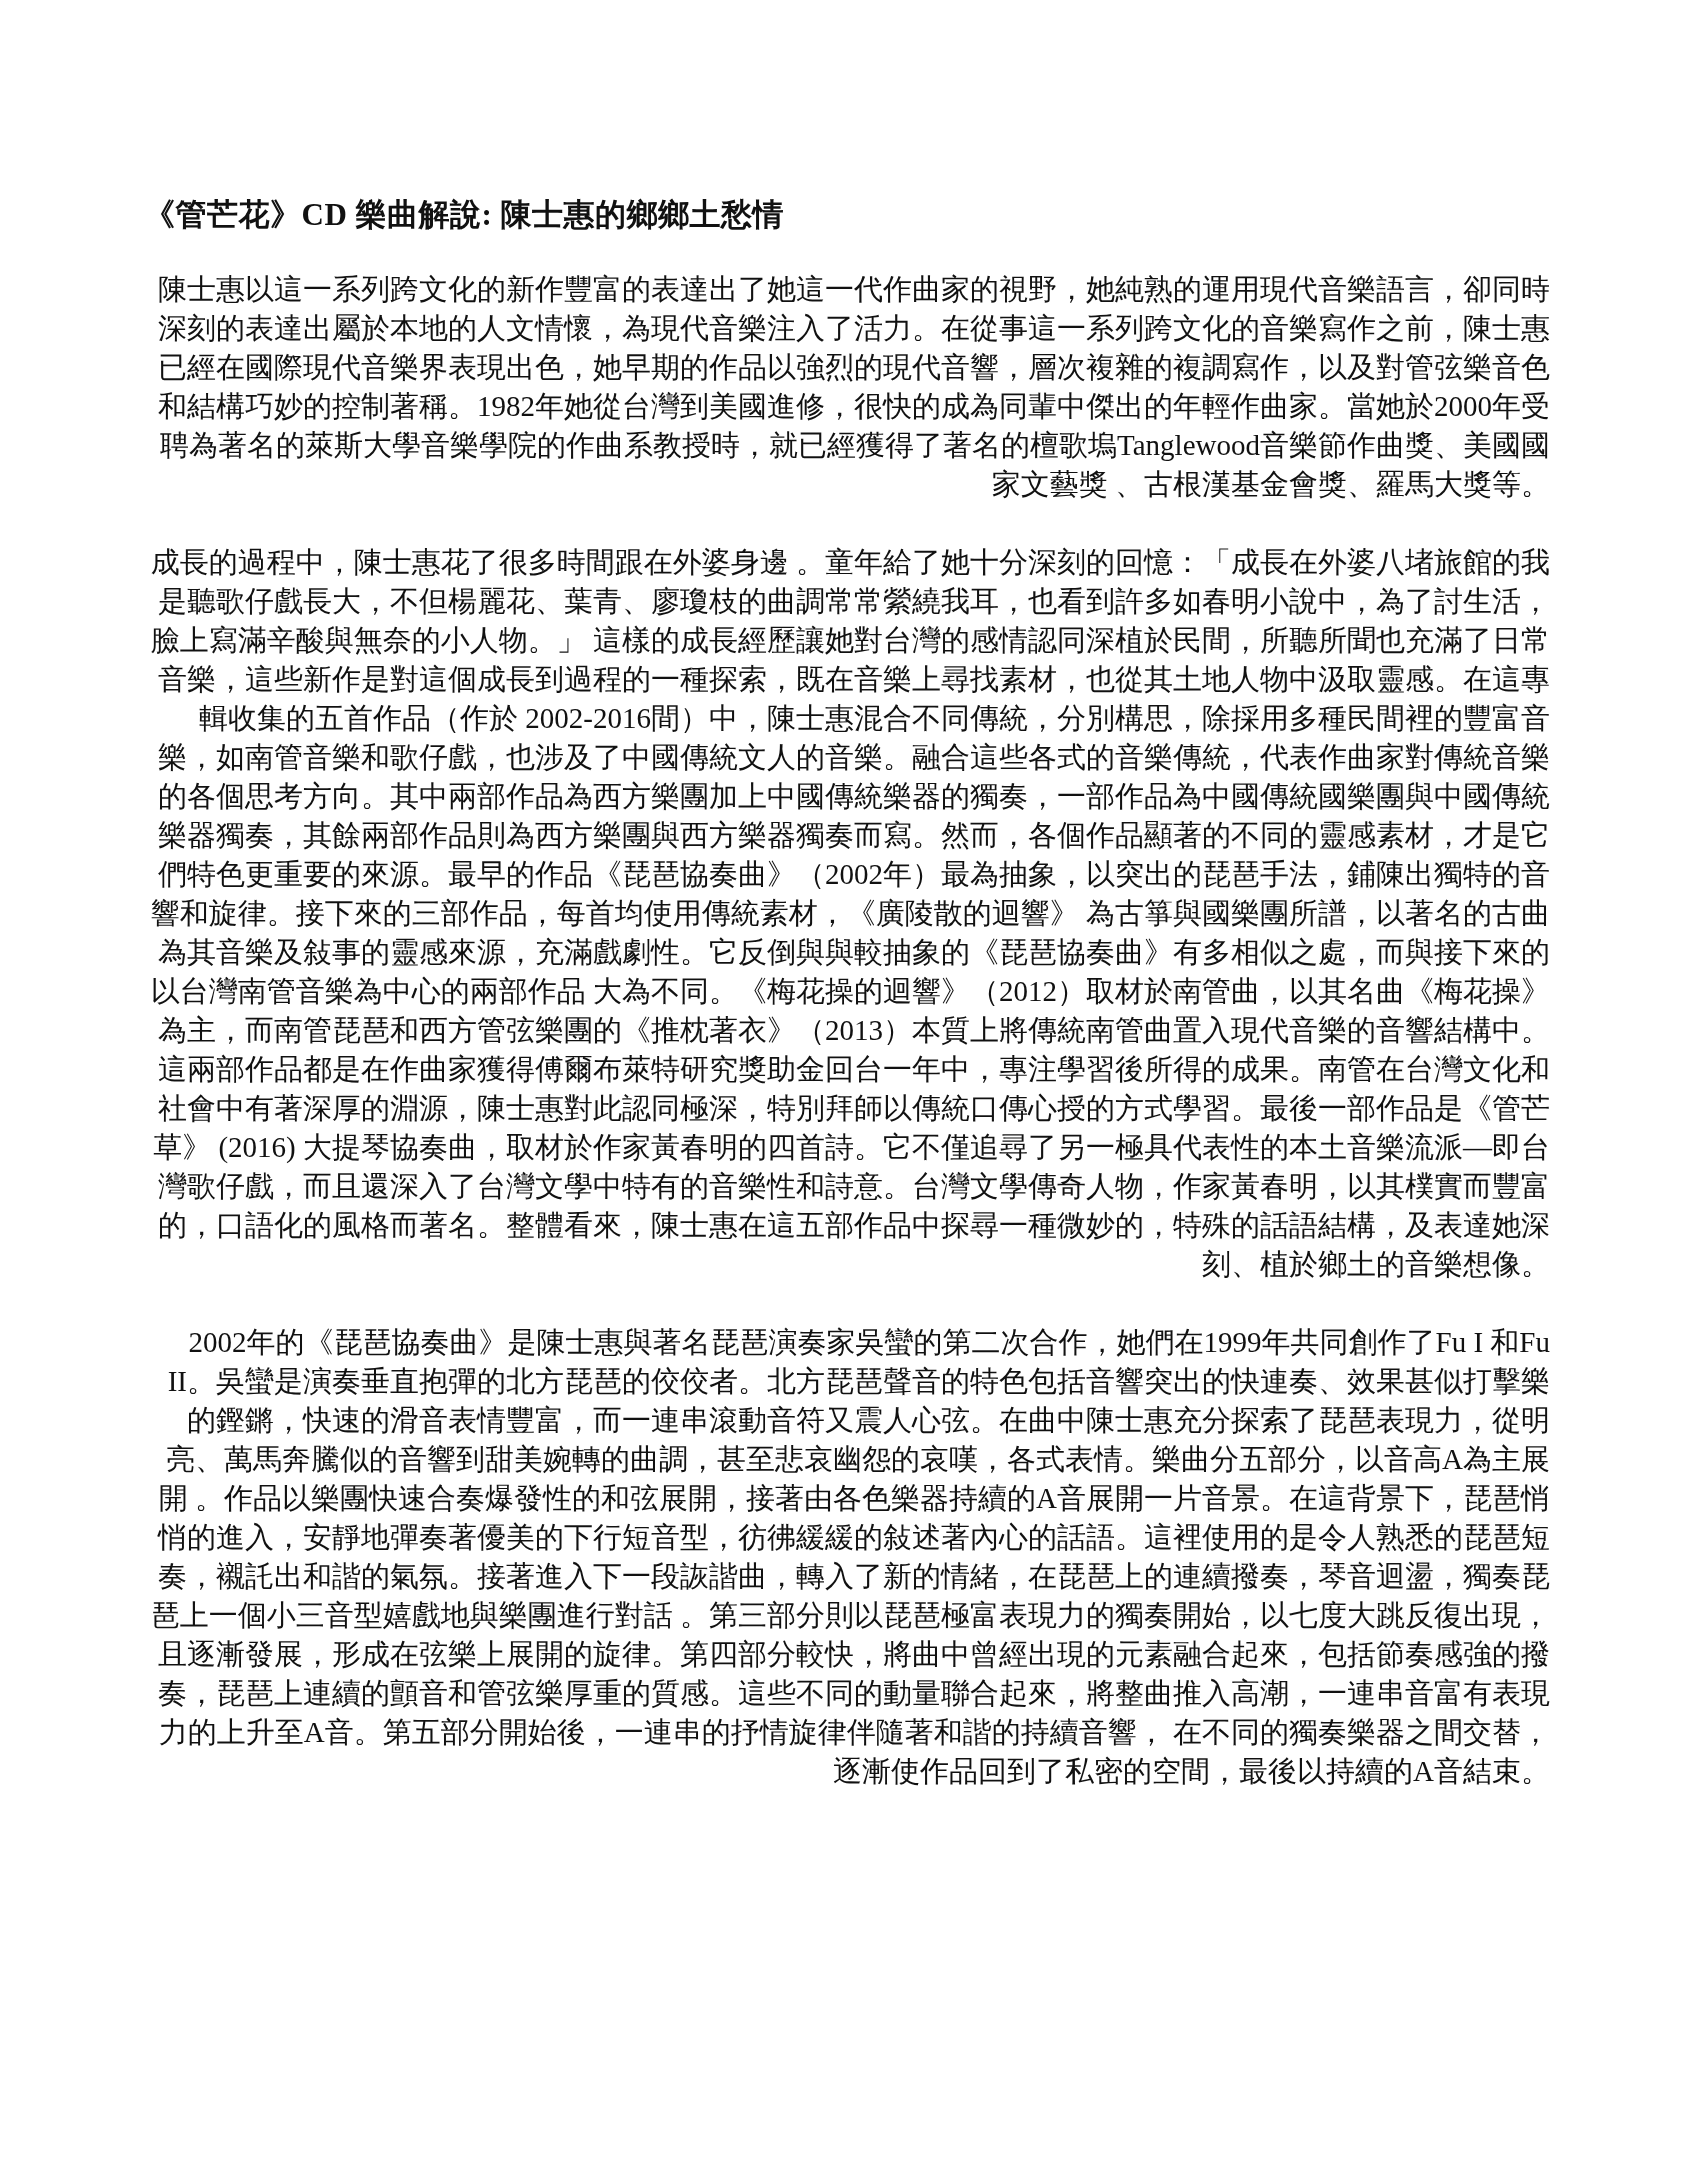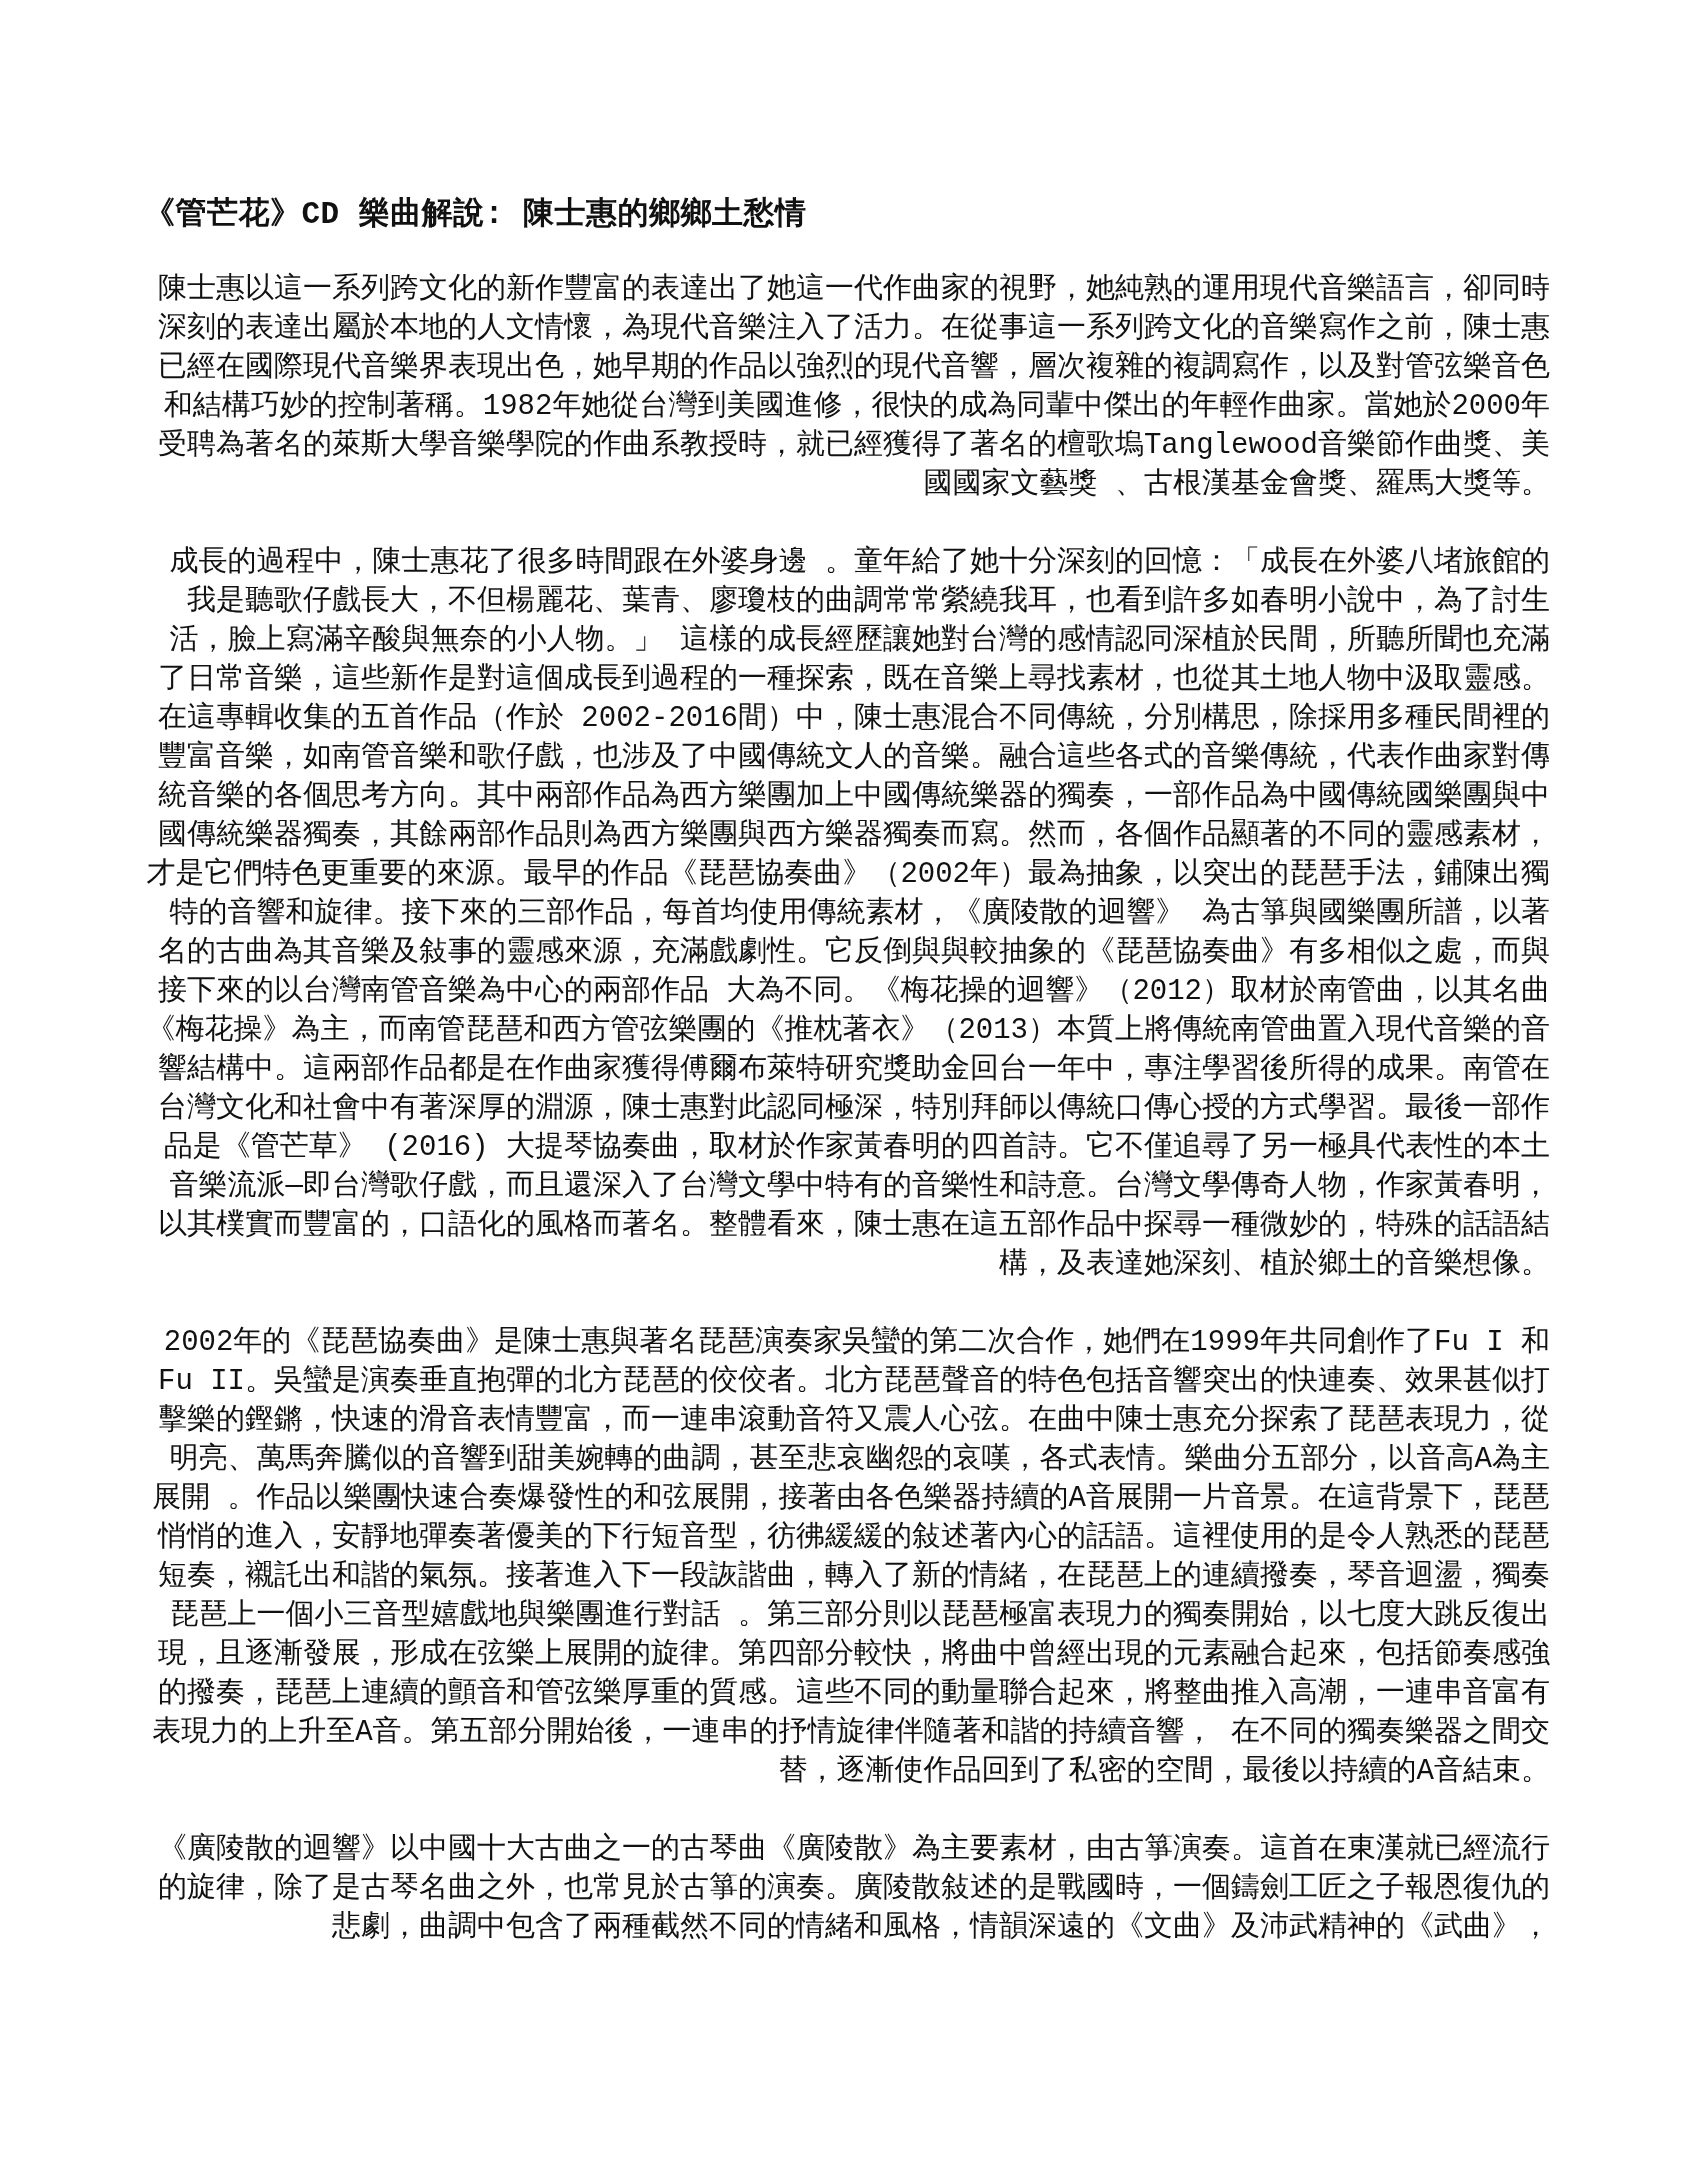--- a/index.html
+++ b/index.html
@@ -6,21 +6,21 @@
     margin: 0;
     padding: 0;
     background: #ffffff;
   }
   .page {
     position: relative;
     width: 1683px;
     height: 2178px;
     background: #ffffff;
     overflow: hidden;
-    font-family: Liberation Mono, monospace;
+    font-family: Liberation Serif, serif;
     color: #111111;
   }
   .content {
     position: absolute;
     left: 144px;
     top: 196px;
     width: 1406px;
   }
   .doc-title {
     font-size: 31px;
@@ -41,17 +41,16 @@
 </head>
 <body>
 
 <div class="page">
   <div class="content">
     <h1 class="doc-title">《管芒花》CD 樂曲解說: 陳士惠的鄉鄉土愁情</h1>
     <div class="doc-body" id="doc-body">
         <p>陳士惠以這一系列跨文化的新作豐富的表達出了她這一代作曲家的視野，她純熟的運用現代音樂語言，卻同時深刻的表達出屬於本地的人文情懷，為現代音樂注入了活力。在從事這一系列跨文化的音樂寫作之前，陳士惠已經在國際現代音樂界表現出色，她早期的作品以強烈的現代音響，層次複雜的複調寫作，以及對管弦樂音色和結構巧妙的控制著稱。1982年她從台灣到美國進修，很快的成為同輩中傑出的年輕作曲家。當她於2000年受聘為著名的萊斯大學音樂學院的作曲系教授時，就已經獲得了著名的檀歌塢Tanglewood音樂節作曲獎、美國國家文藝獎 、古根漢基金會獎、羅馬大獎等。</p>
         <p>成長的過程中，陳士惠花了很多時間跟在外婆身邊 。童年給了她十分深刻的回憶：「成長在外婆八堵旅館的我是聽歌仔戲長大，不但楊麗花、葉青、廖瓊枝的曲調常常縈繞我耳，也看到許多如春明小說中，為了討生活，臉上寫滿辛酸與無奈的小人物。」 這樣的成長經歷讓她對台灣的感情認同深植於民間，所聽所聞也充滿了日常音樂，這些新作是對這個成長到過程的一種探索，既在音樂上尋找素材，也從其土地人物中汲取靈感。在這專輯收集的五首作品（作於 2002-2016間）中，陳士惠混合不同傳統，分別構思，除採用多種民間裡的豐富音樂，如南管音樂和歌仔戲，也涉及了中國傳統文人的音樂。融合這些各式的音樂傳統，代表作曲家對傳統音樂的各個思考方向。其中兩部作品為西方樂團加上中國傳統樂器的獨奏，一部作品為中國傳統國樂團與中國傳統樂器獨奏，其餘兩部作品則為西方樂團與西方樂器獨奏而寫。然而，各個作品顯著的不同的靈感素材，才是它們特色更重要的來源。最早的作品《琵琶協奏曲》（2002年）最為抽象，以突出的琵琶手法，鋪陳出獨特的音響和旋律。接下來的三部作品，每首均使用傳統素材，《廣陵散的迴響》 為古箏與國樂團所譜，以著名的古曲為其音樂及敍事的靈感來源，充滿戲劇性。它反倒與與較抽象的《琵琶協奏曲》有多相似之處，而與接下來的以台灣南管音樂為中心的兩部作品 大為不同。《梅花操的迴響》（2012）取材於南管曲，以其名曲《梅花操》為主，而南管琵琶和西方管弦樂團的《推枕著衣》（2013）本質上將傳統南管曲置入現代音樂的音響結構中。這兩部作品都是在作曲家獲得傅爾布萊特研究獎助金回台一年中，專注學習後所得的成果。南管在台灣文化和社會中有著深厚的淵源，陳士惠對此認同極深，特別拜師以傳統口傳心授的方式學習。最後一部作品是《管芒草》 (2016) 大提琴協奏曲，取材於作家黃春明的四首詩。它不僅追尋了另一極具代表性的本土音樂流派—即台灣歌仔戲，而且還深入了台灣文學中特有的音樂性和詩意。台灣文學傳奇人物，作家黃春明，以其樸實而豐富的，口語化的風格而著名。整體看來，陳士惠在這五部作品中探尋一種微妙的，特殊的話語結構，及表達她深刻、植於鄉土的音樂想像。</p>
         <p>2002年的《琵琶協奏曲》是陳士惠與著名琵琶演奏家吳蠻的第二次合作，她們在1999年共同創作了Fu I 和Fu II。吳蠻是演奏垂直抱彈的北方琵琶的佼佼者。北方琵琶聲音的特色包括音響突出的快連奏、效果甚似打擊樂的鏗鏘，快速的滑音表情豐富，而一連串滾動音符又震人心弦。在曲中陳士惠充分探索了琵琶表現力，從明亮、萬馬奔騰似的音響到甜美婉轉的曲調，甚至悲哀幽怨的哀嘆，各式表情。樂曲分五部分，以音高A為主展開 。作品以樂團快速合奏爆發性的和弦展開，接著由各色樂器持續的A音展開一片音景。在這背景下，琵琶悄悄的進入，安靜地彈奏著優美的下行短音型，彷彿緩緩的敍述著內心的話語。這裡使用的是令人熟悉的琵琶短奏，襯託出和諧的氣氛。接著進入下一段詼諧曲，轉入了新的情緒，在琵琶上的連續撥奏，琴音迴盪，獨奏琵琶上一個小三音型嬉戲地與樂團進行對話 。第三部分則以琵琶極富表現力的獨奏開始，以七度大跳反復出現，且逐漸發展，形成在弦樂上展開的旋律。第四部分較快，將曲中曾經出現的元素融合起來，包括節奏感強的撥奏，琵琶上連續的顫音和管弦樂厚重的質感。這些不同的動量聯合起來，將整曲推入高潮，一連串音富有表現力的上升至A音。第五部分開始後，一連串的抒情旋律伴隨著和諧的持續音響， 在不同的獨奏樂器之間交替，逐漸使作品回到了私密的空間，最後以持續的A音結束。</p>
-        <p>《廣陵散的迴響》以中國十大古曲之一的古琴曲《廣陵散》為主要素材，由古箏演奏。這首在東漢就已經流行的旋律，除了是古琴名曲之外，也常見於古箏的演奏。廣陵散敍述的是戰國時，一個鑄劍工匠之子報恩復仇的悲劇，曲調中包含了兩種截然不同的情緒和風格，情韻深遠的《文曲》及沛武精神的《武曲》，</p>
       </div>
   </div>
 </div>
 
 
 </body></html>

